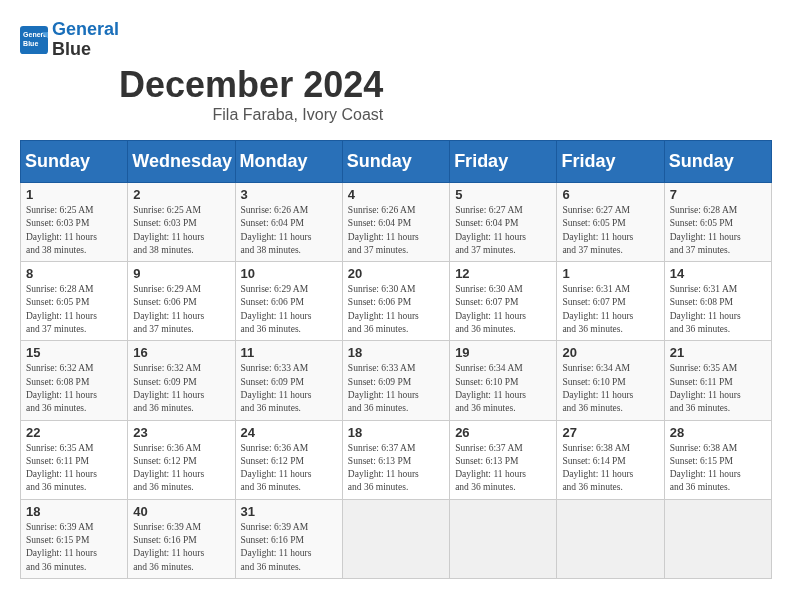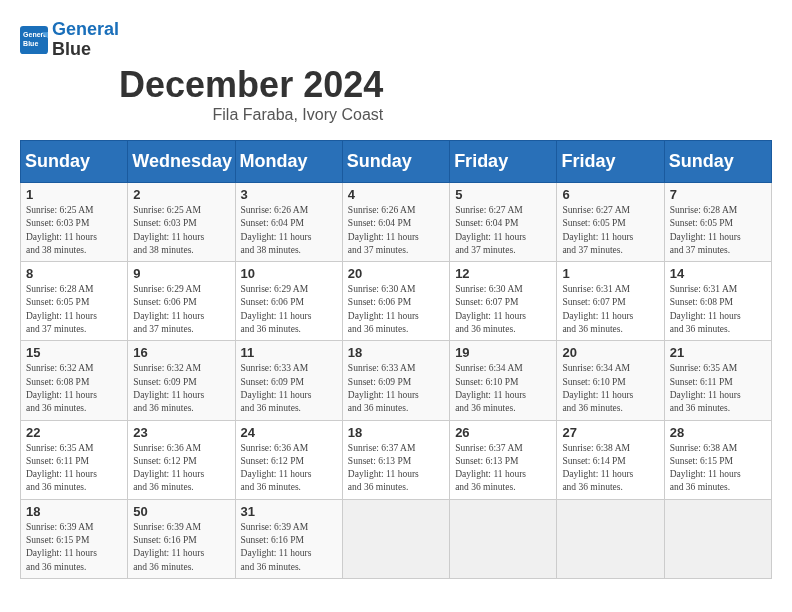--- a/index.html
+++ b/index.html
@@ -244,21 +244,21 @@
           <span class="day-number">28</span>
           <div class="day-info">Sunrise: 6:38 AM<br>Sunset: 6:15 PM<br>Daylight: 11 hours<br>and 36 minutes.</div>
         </td>
       </tr>
       <tr>
         <td>
           <span class="day-number">18</span>
           <div class="day-info">Sunrise: 6:39 AM<br>Sunset: 6:15 PM<br>Daylight: 11 hours<br>and 36 minutes.</div>
         </td>
         <td>
-          <span class="day-number">50</span>
+          <span class="day-number">40</span>
           <div class="day-info">Sunrise: 6:39 AM<br>Sunset: 6:16 PM<br>Daylight: 11 hours<br>and 36 minutes.</div>
         </td>
         <td>
           <span class="day-number">31</span>
           <div class="day-info">Sunrise: 6:39 AM<br>Sunset: 6:16 PM<br>Daylight: 11 hours<br>and 36 minutes.</div>
         </td>
         <td class="empty"></td>
         <td class="empty"></td>
         <td class="empty"></td>
         <td class="empty"></td>

